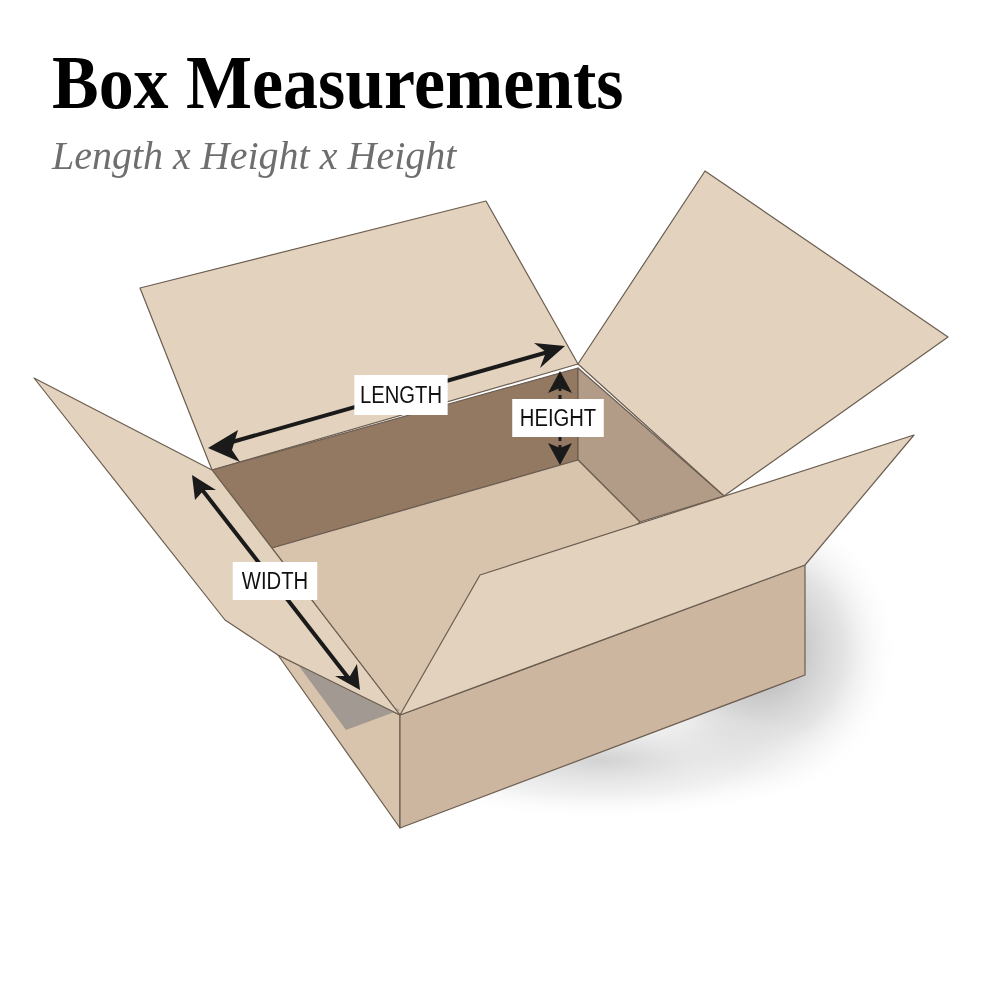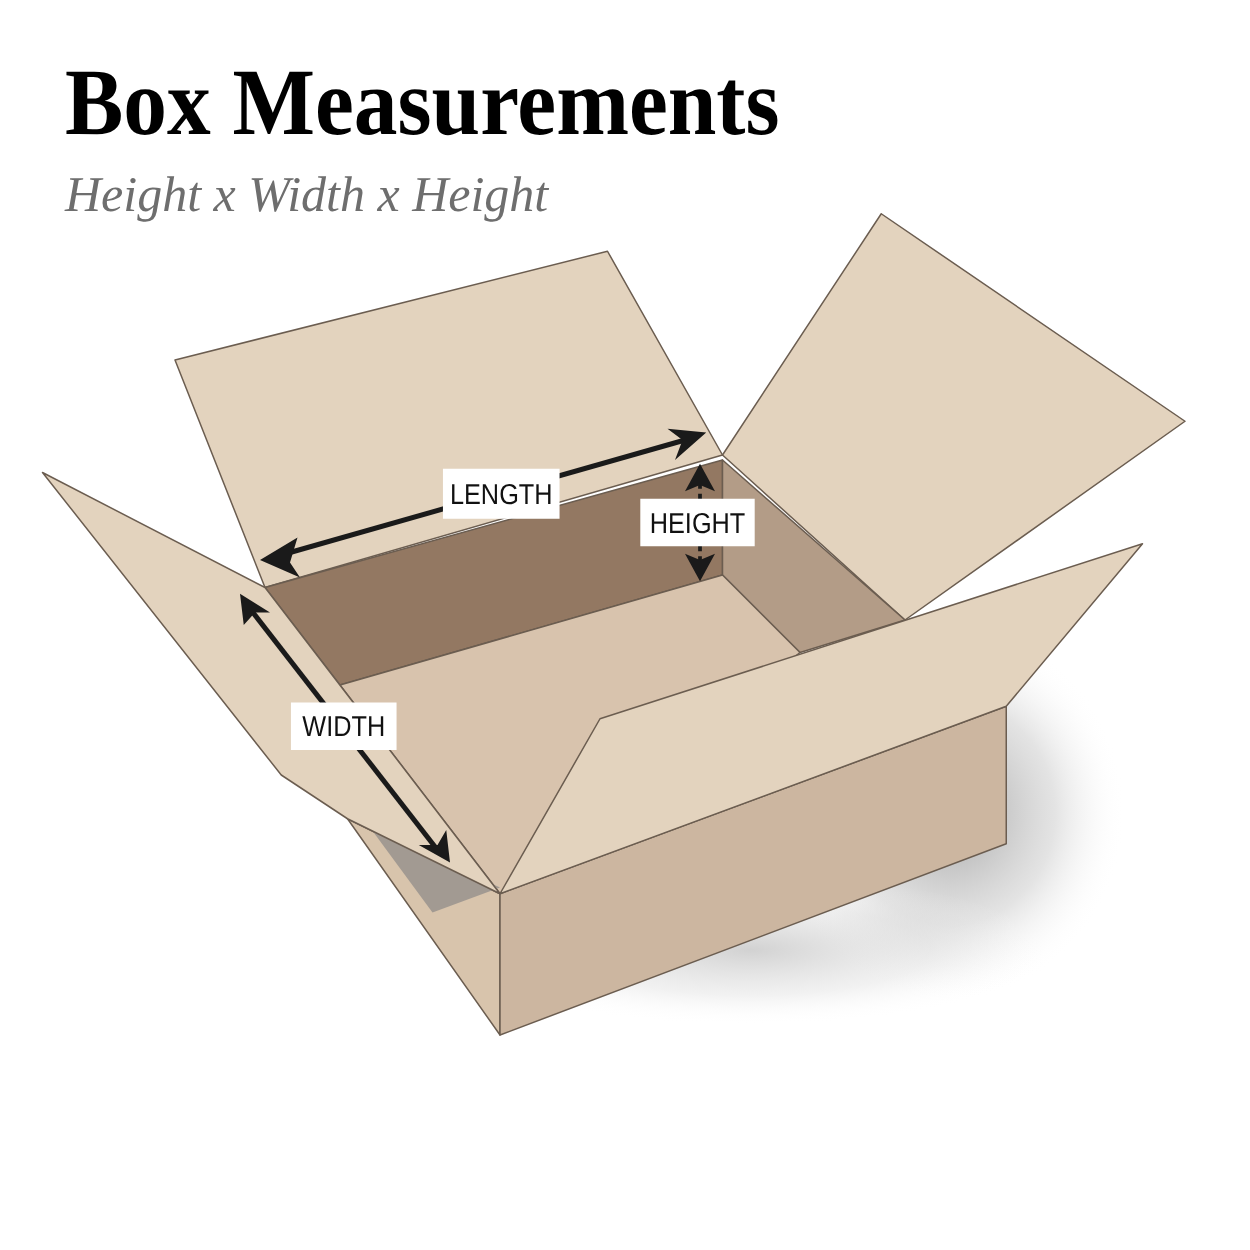--- a/index.html
+++ b/index.html
@@ -21,21 +21,21 @@
     font-family:"Liberation Sans", "DejaVu Sans", sans-serif;
     font-size:23px; color:#111; line-height:1;
     display:flex; align-items:center; justify-content:center;
     transform:scaleX(0.88);
   }
 </style>
 </head>
 <body>
 
 <div class="title">Box Measurements</div>
-<div class="subtitle">Height x Width x Height</div>
+<div class="subtitle">Length x Height x Height</div>
 
 <svg class="diagram" width="1000" height="1000" viewBox="0 0 1000 1000">
   <defs>
     <radialGradient id="shadow" cx="0.5" cy="0.5" r="0.5">
       <stop offset="0" stop-color="#9a9a9a" stop-opacity="0.9"></stop>
       <stop offset="0.6" stop-color="#c8c8c8" stop-opacity="0.5"></stop>
       <stop offset="1" stop-color="#ffffff" stop-opacity="0"></stop>
     </radialGradient>
   </defs>
 

